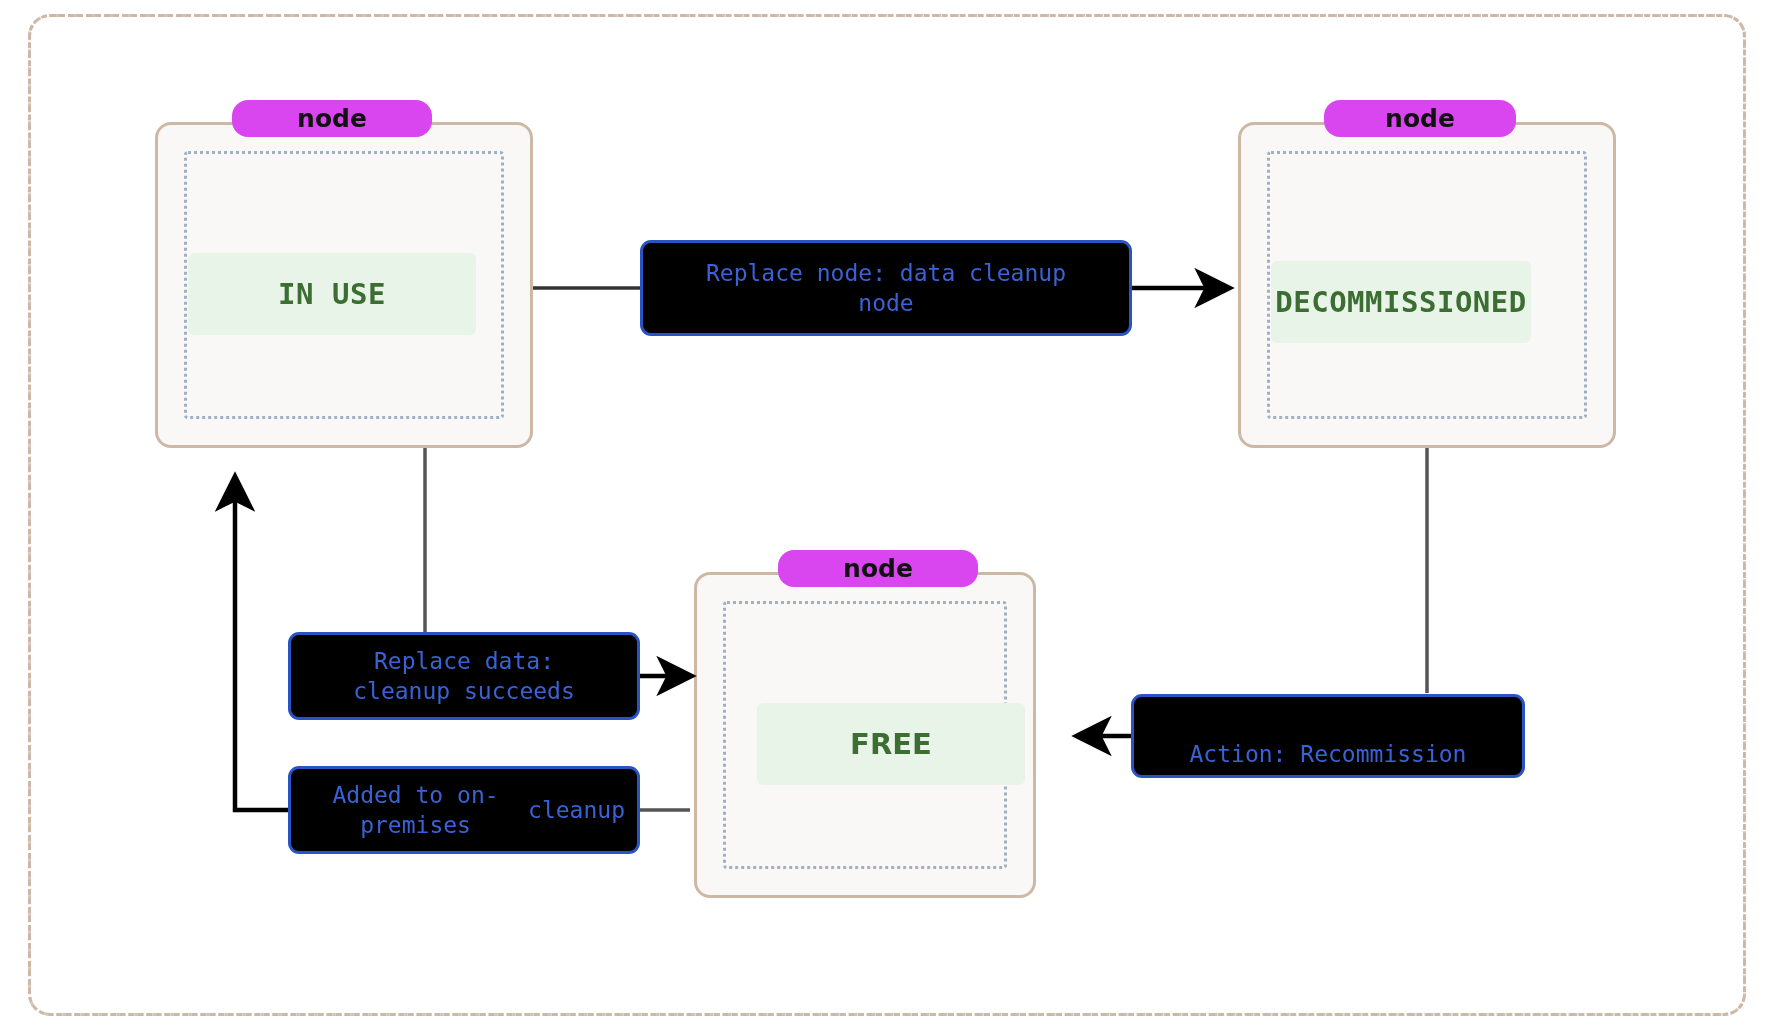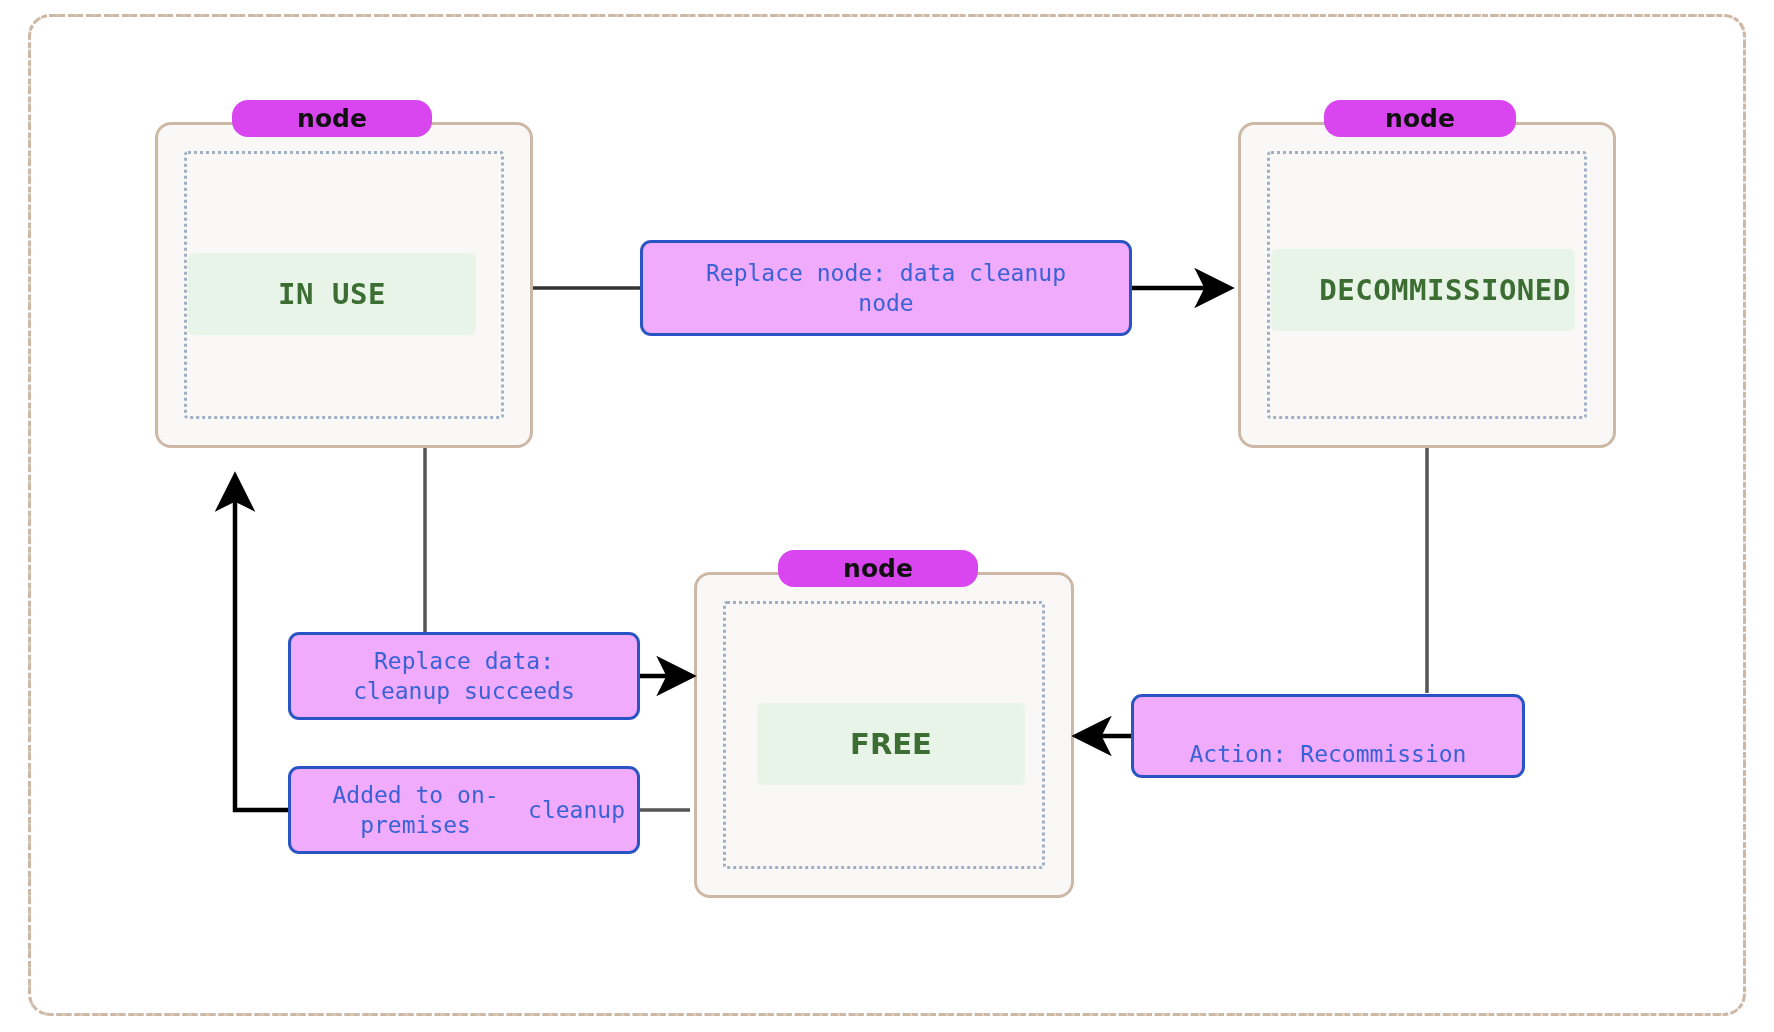--- a/index.html
+++ b/index.html
@@ -57,21 +57,21 @@
     font-size:29px;font-weight:bold;letter-spacing:.5px;
   }
   .state-pill.sans{
     font-family:"DejaVu Sans","Liberation Sans",sans-serif;
     font-size:29px;font-weight:bold;
   }
 
   
   .edge-label{
     position:absolute;box-sizing:border-box;
-    background:#f0abfc;
+    background:#000000;
     border:3px solid #2a54c4;
     border-radius:11px;
     color:#3a62d6;
     font-family:"DejaVu Sans Mono","Liberation Mono",monospace;
     font-size:23px;line-height:30px;
     display:flex;align-items:center;justify-content:center;
     text-align:center;
     padding:6px 12px;
     z-index:6;
   }
@@ -112,27 +112,27 @@
   <div class="nodebox" style="left:155px;top:122px;width:378px;height:326px;">
     <div class="inner-dotted"></div>
     <div class="state-pill mono" style="left:30px;top:128px;width:288px;height:82px;">
       <span>IN USE</span>
     </div>
   </div>
   <div class="node-pill" style="left:232px;top:100px;width:200px;">node</div>
 
   <div class="nodebox" style="left:1238px;top:122px;width:378px;height:326px;">
     <div class="inner-dotted"></div>
-    <div class="state-pill mono" style="left:30px;top:124px;width:260px;height:82px;padding-left:44px;">
+    <div class="state-pill mono" style="left:30px;top:136px;width:260px;height:82px;">
       <span>DECOMMISSIONED</span>
     </div>
   </div>
   <div class="node-pill" style="left:1324px;top:100px;width:192px;">node</div>
 
-  <div class="nodebox" style="left:694px;top:572px;width:380px;height:326px;">
+  <div class="nodebox" style="left:694px;top:572px;width:342px;height:326px;">
     <div class="inner-dotted"></div>
     <div class="state-pill sans" style="left:60px;top:128px;width:268px;height:82px;">
       <span>FREE</span>
     </div>
   </div>
   <div class="node-pill" style="left:778px;top:550px;width:200px;">node</div>
 
   <div class="edge-label" style="left:640px;top:240px;width:492px;height:96px;flex-direction:column;">
     <span>Replace node: data cleanup</span>
     <span>node</span>

